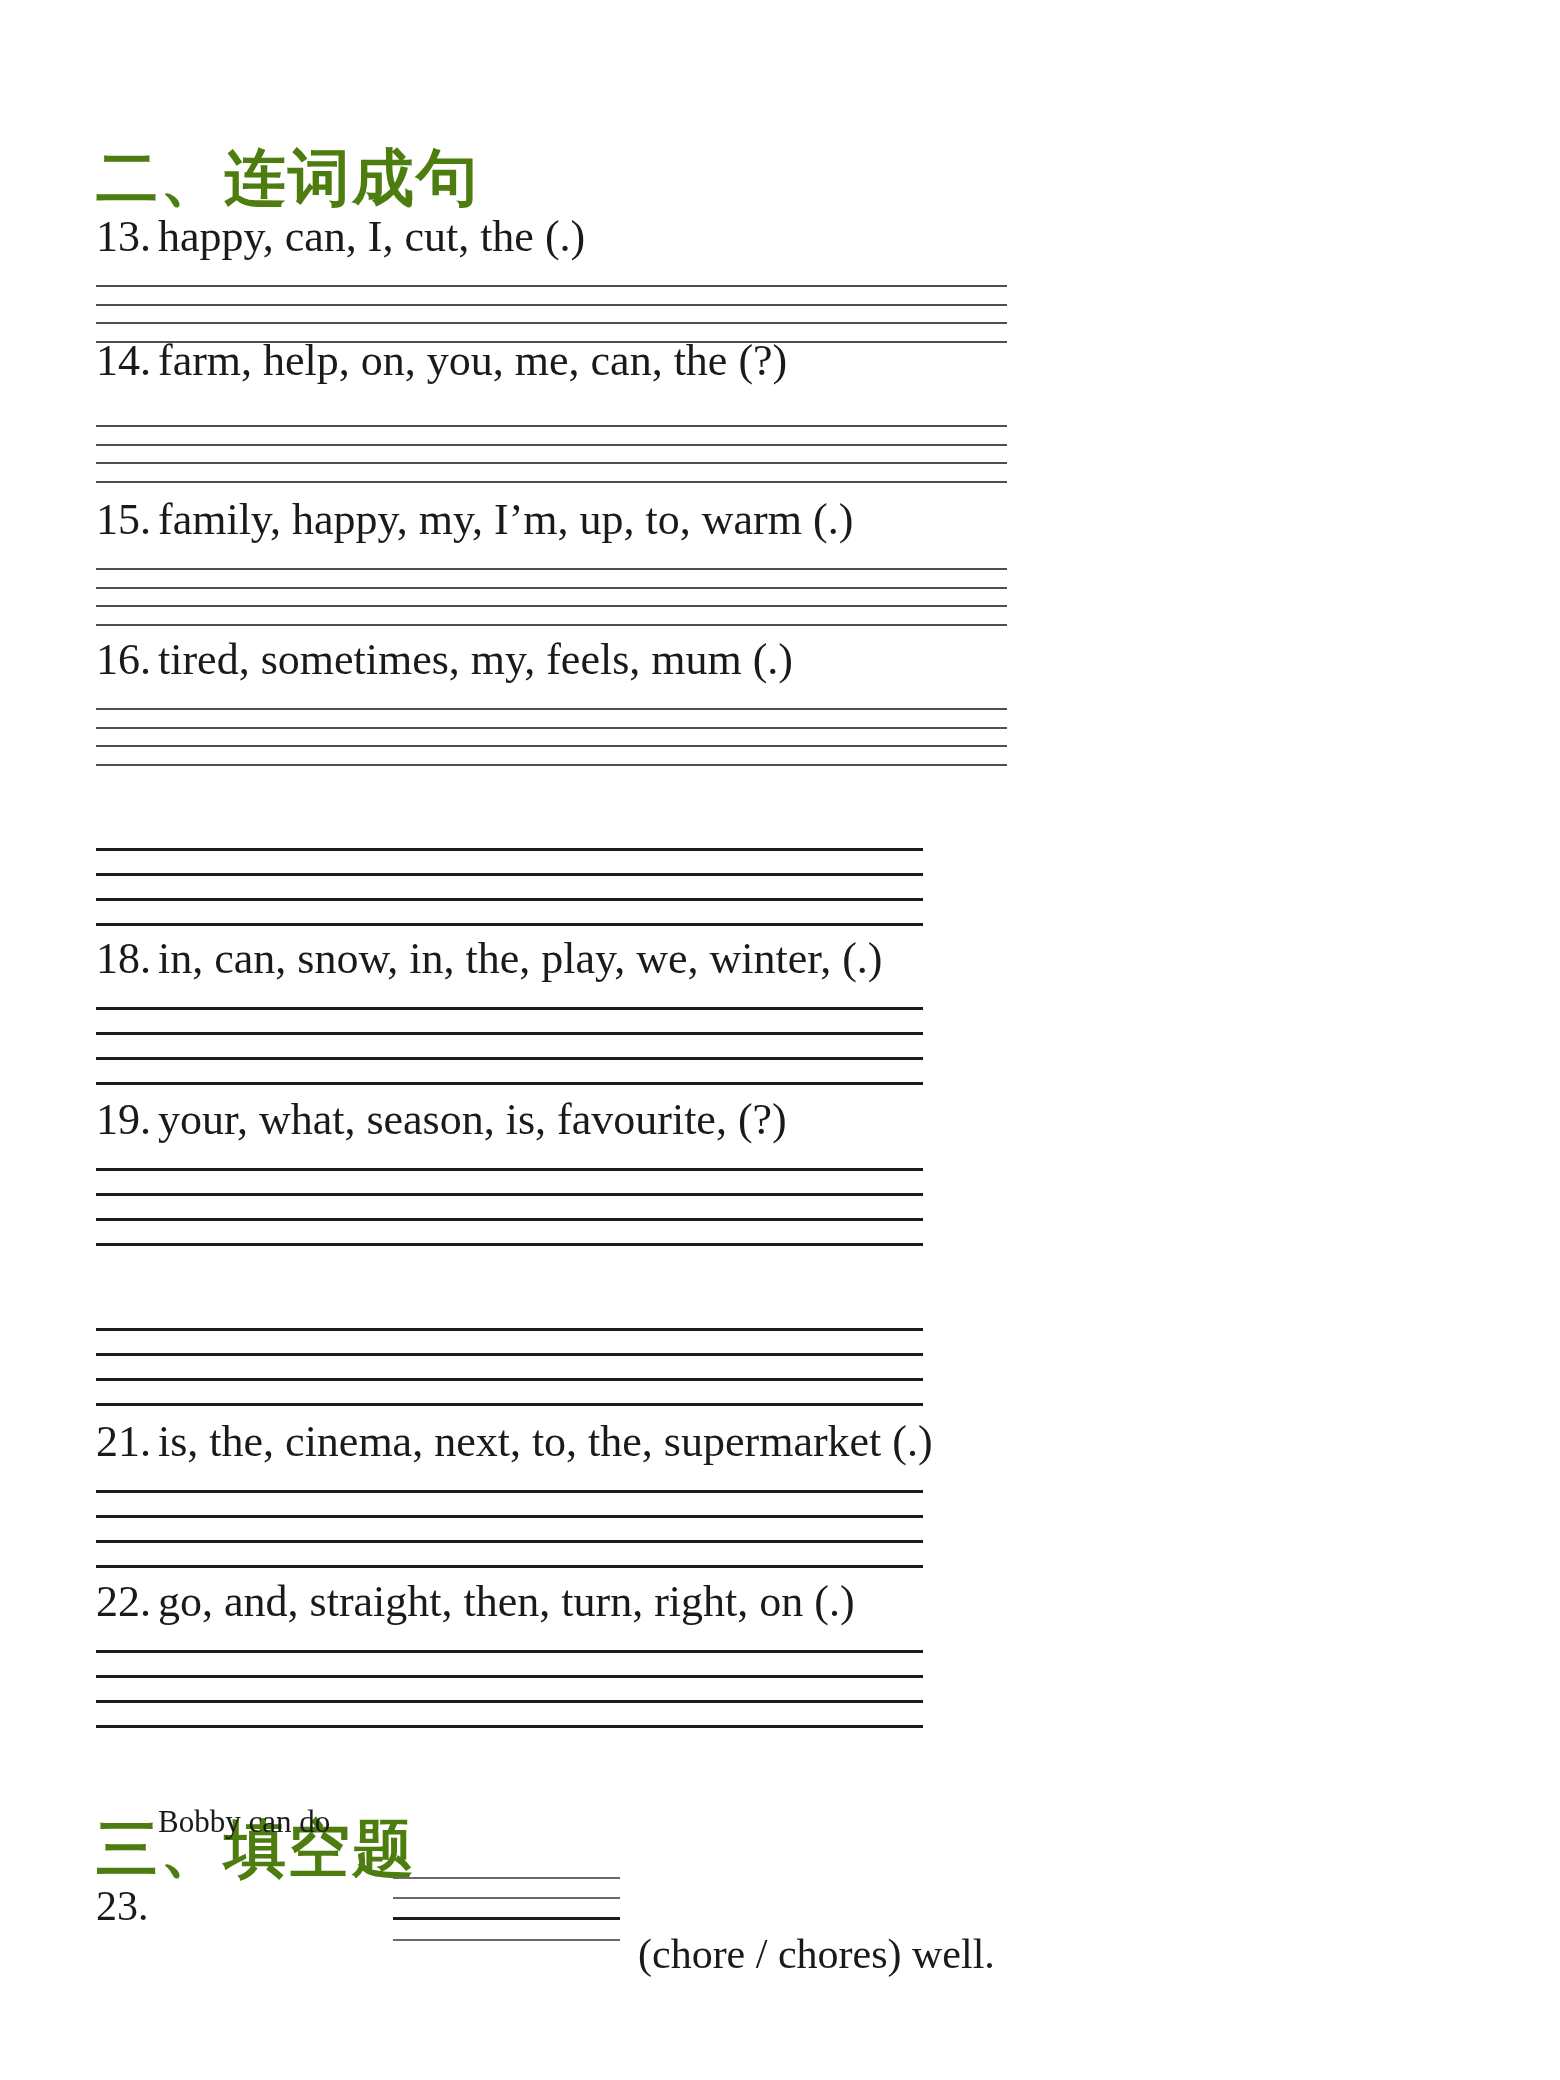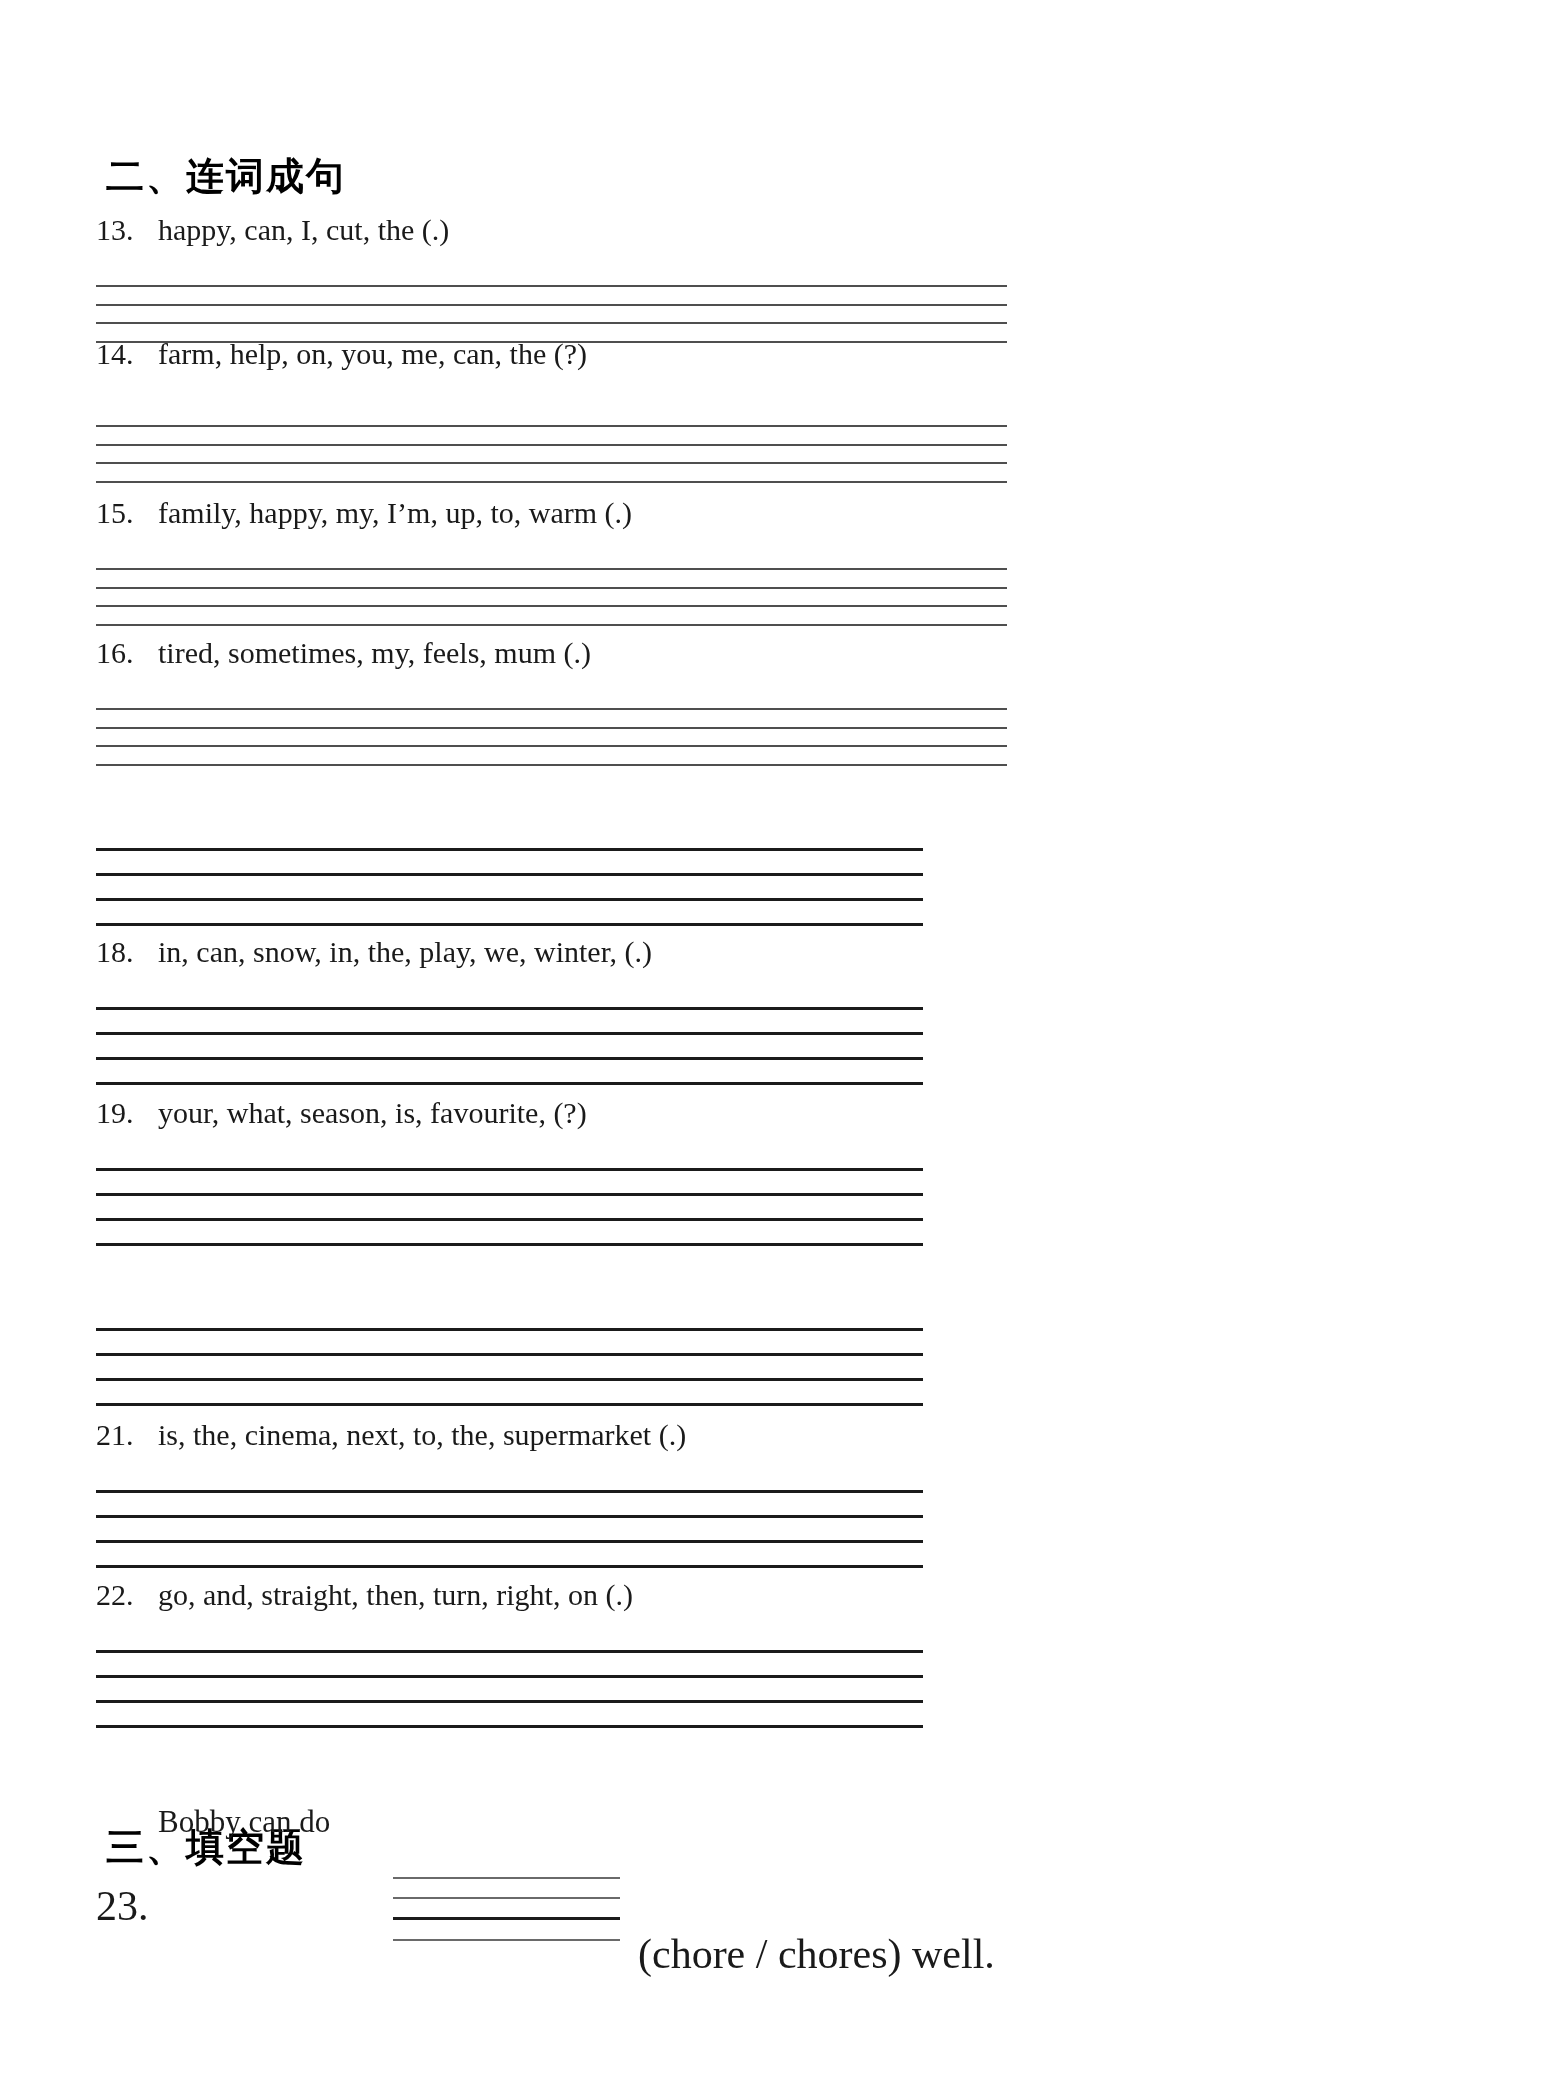--- a/index.html
+++ b/index.html
@@ -12,35 +12,35 @@
     width: 1560px;
     height: 2080px;
     background: #ffffff;
     font-family: "Liberation Serif", serif;
     color: #1a1a1a;
     overflow: hidden;
   }
   .sec-title {
     position: absolute;
     left: 96px;
-    margin: 10px;
+    margin: 0;
     font-family: "Liberation Sans", sans-serif;
     font-weight: 700;
-    font-size: 38px;
+    font-size: 62px;
     line-height: 1;
-    color: #000000;
+    color: #4d7c0f;
     letter-spacing: 2px;
     white-space: nowrap;
   }
   .q-row {
     position: absolute;
     left: 96px;
     display: flex;
     align-items: baseline;
-    font-size: 30px;
+    font-size: 44px;
     line-height: 1;
     white-space: nowrap;
   }
   .q-num {
     display: inline-block;
     width: 62px;
     flex: 0 0 62px;
   }
   .q-text {
     display: inline-block;

